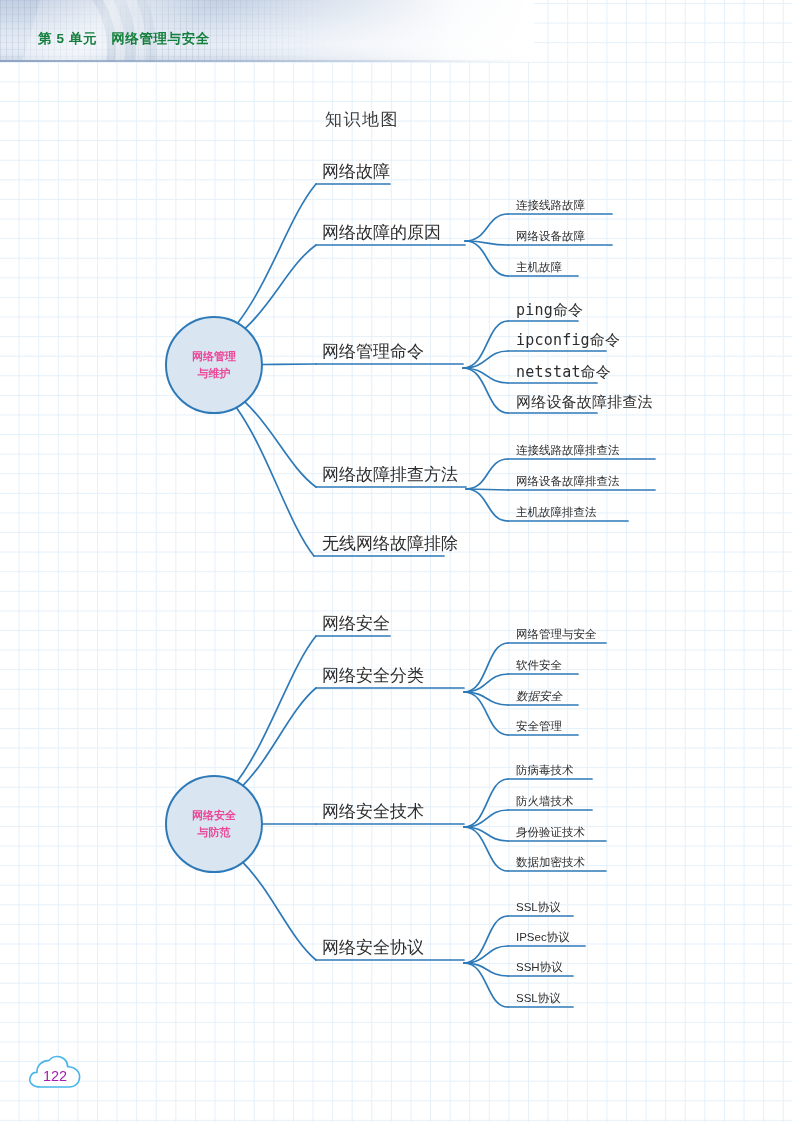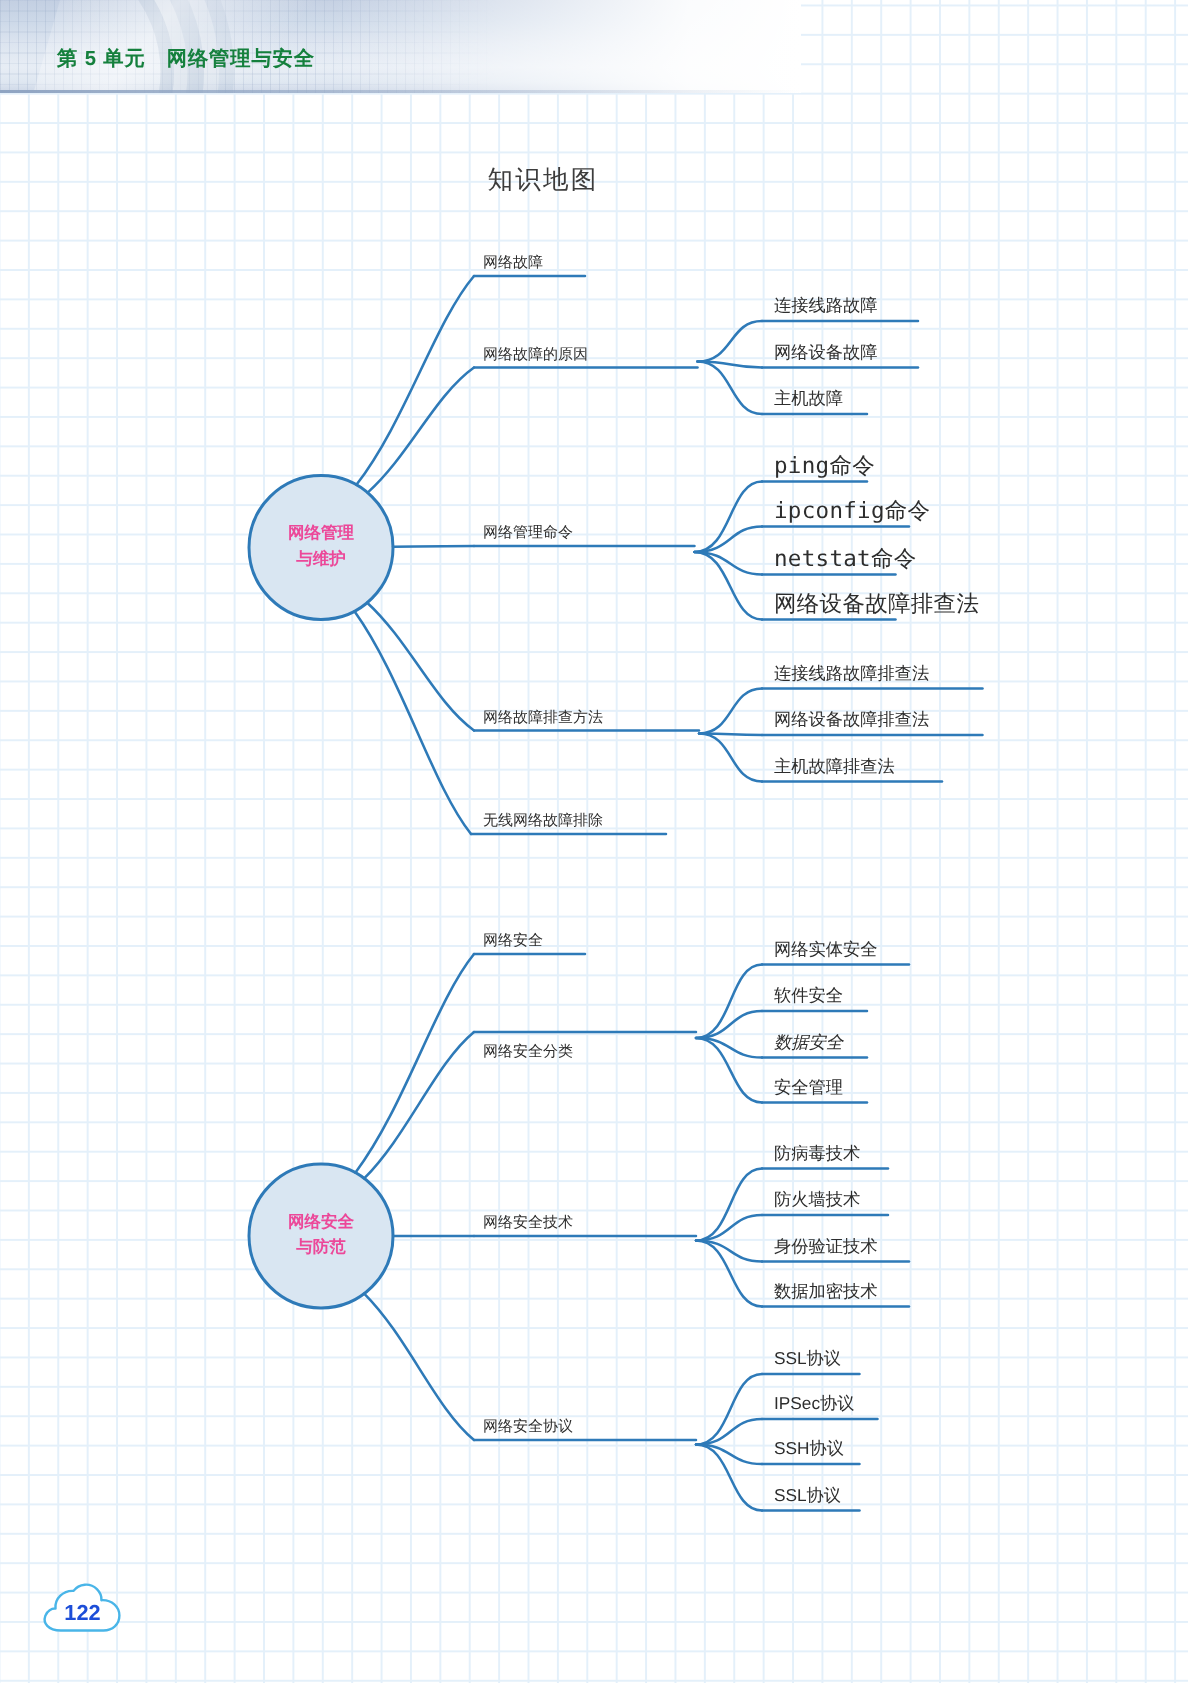--- a/index.html
+++ b/index.html
@@ -134,21 +134,22 @@
     font-size: 11.5px;
     line-height: 1;
     transform: translateY(-100%);
   }
   .map-label.mono {
     font-family: "DejaVu Sans Mono", "Liberation Mono", monospace;
     font-size: 15px;
     letter-spacing: 0.2px;
   }
   .map-label.branch {
-    font-size: 10px;
+    font-size: 17px;
+    font-family: Liberation Mono, monospace;
   }
 
   
   .node-text {
     position: absolute;
     text-align: center;
     font-size: 11px;
     font-weight: bold;
     color: #ec4899;
     line-height: 1.55;
@@ -165,22 +166,22 @@
     height: 40px;
   }
   #page-number-text {
     position: absolute;
     left: 0; top: 0;
     width: 58px; height: 40px;
     display: flex;
     align-items: center;
     justify-content: center;
     font-size: 14.5px;
-    font-weight: bold;
-    color: #1d4ed8;
+    font-weight: normal;
+    color: #a21caf;
     padding-top: 5px;
     box-sizing: border-box;
   }
 </style>
 </head>
 <body>
 
 <div id="grid-background"></div>
 
 <div id="header-banner">
@@ -278,22 +279,22 @@
     <div class="map-label branch" style="left: 322px; top: 484px;">网络故障排查方法</div>
     <div class="map-label" style="left: 516px; top: 456px;">连接线路故障排查法</div>
     <div class="map-label" style="left: 516px; top: 487px;">网络设备故障排查法</div>
     <div class="map-label" style="left: 516px; top: 518px;">主机故障排查法</div>
     <div class="map-label branch" style="left: 322px; top: 553px;">无线网络故障排除</div>
     <div class="node-text" style="left: 214px; top: 824px;">
       <div>网络安全</div>
       <div>与防范</div>
     </div>
     <div class="map-label branch" style="left: 322px; top: 633px;">网络安全</div>
-    <div class="map-label branch" style="left: 322px; top: 685px; margin-top: 22px;">网络安全分类</div>
-    <div class="map-label" style="left: 516px; top: 640px;">网络实体安全</div>
+    <div class="map-label branch" style="left: 322px; top: 685px;">网络安全分类</div>
+    <div class="map-label" style="left: 516px; top: 640px;">网络管理与安全</div>
     <div class="map-label" style="left: 516px; top: 671px;">软件安全</div>
     <div class="map-label" style="left: 516px; top: 702px; font-style: italic;">数据安全</div>
     <div class="map-label" style="left: 516px; top: 732px;">安全管理</div>
     <div class="map-label branch" style="left: 322px; top: 821px;">网络安全技术</div>
     <div class="map-label" style="left: 516px; top: 776px;">防病毒技术</div>
     <div class="map-label" style="left: 516px; top: 807px;">防火墙技术</div>
     <div class="map-label" style="left: 516px; top: 838px;">身份验证技术</div>
     <div class="map-label" style="left: 516px; top: 868px;">数据加密技术</div>
     <div class="map-label branch" style="left: 322px; top: 957px;">网络安全协议</div>
     <div class="map-label" style="left: 516px; top: 913px;">SSL协议</div>

